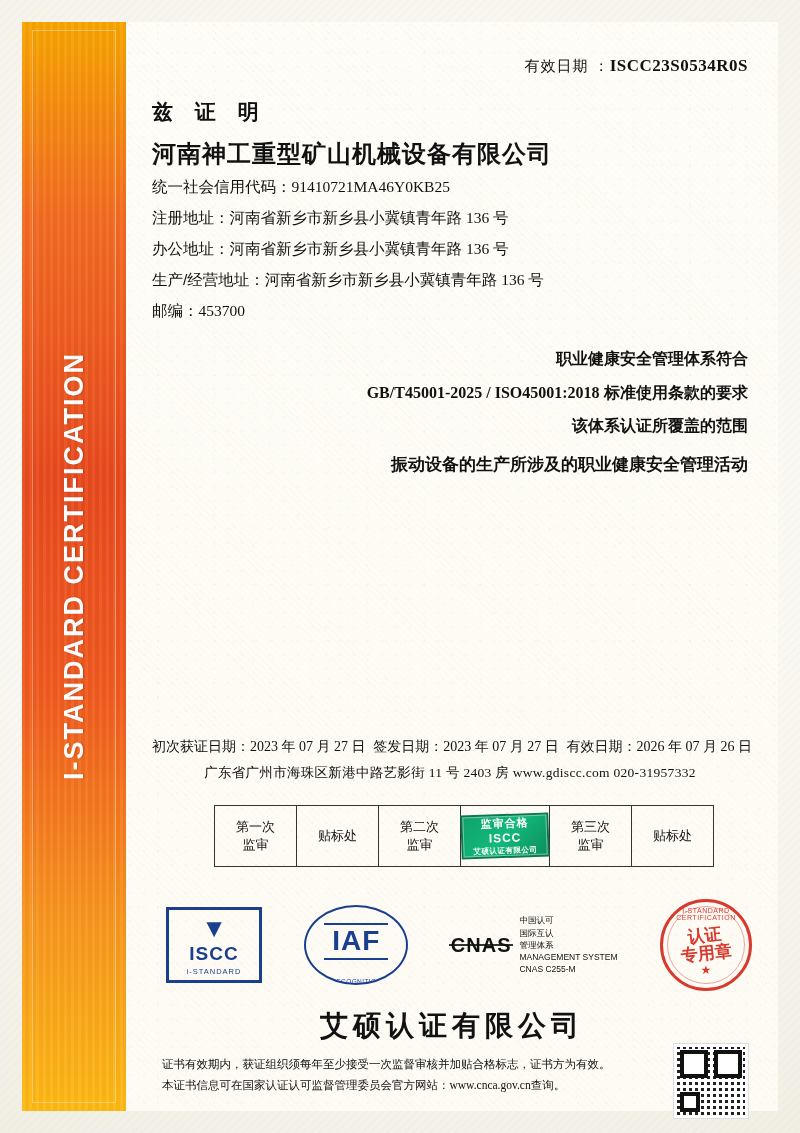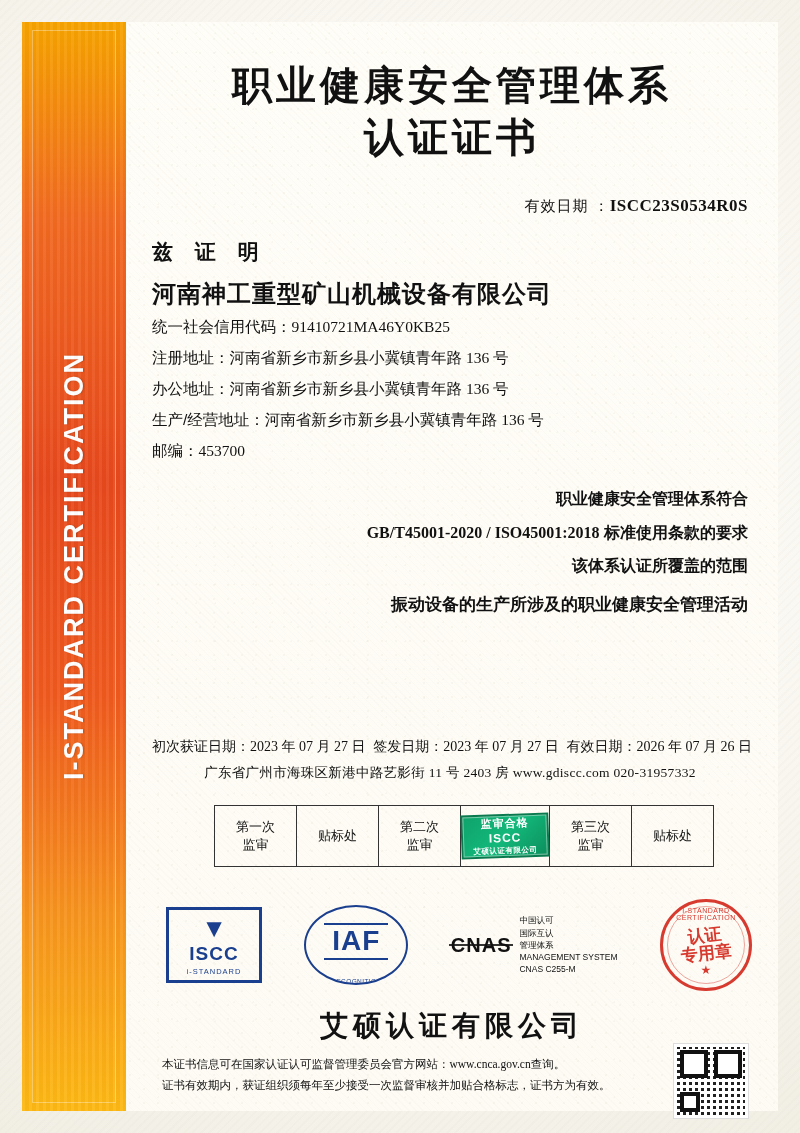--- a/index.html
+++ b/index.html
@@ -385,24 +385,20 @@
   <div class="paper-bg"></div>
 
   <div class="left-band">
     <div class="left-band-inner"></div>
     <div class="vertical-title">I-STANDARD CERTIFICATION</div>
   </div>
 
   <div class="content">
     <div class="guilloche"></div>
 
-    <div class="title-block">
-      <div class="title-line1">职业健康安全管理体系</div>
-      <div class="title-line2">认证证书</div>
-    </div>
 
     <div class="cert-no-row">
       <span class="cert-no-label">有效日期 ：</span><span class="cert-no-value">ISCC23S0534R0S</span>
     </div>
 
     <div class="body-block">
       <div class="hereby">兹 证 明</div>
       <div class="company">河南神工重型矿山机械设备有限公司</div>
       <div class="info-line">
         <span class="info-label">统一社会信用代码：</span><span class="info-value">91410721MA46Y0KB25</span>
@@ -417,21 +413,21 @@
         <span class="info-label">生产/经营地址：</span><span class="info-value">河南省新乡市新乡县小冀镇青年路 136 号</span>
       </div>
       <div class="info-line">
         <span class="info-label">邮编：</span><span class="info-value">453700</span>
       </div>
     </div>
 
     <div class="scope-block">
       <div class="scope-line">职业健康安全管理体系符合</div>
       <div class="scope-line">
-        <span class="std-code">GB/T45001-2020 / ISO45001:2018</span>
+        <span class="std-code">GB/T45001-2025 / ISO45001:2018</span>
         <span>标准使用条款的要求</span>
       </div>
       <div class="scope-line">该体系认证所覆盖的范围</div>
       <div class="scope-text">振动设备的生产所涉及的职业健康安全管理活动</div>
     </div>
 
     <div class="dates-row">
       <div class="date-item">
         <span class="lab">初次获证日期：</span><span class="val">2023 年 07 月 27 日</span>
       </div>
@@ -482,21 +478,21 @@
         <div class="ring-text"></div>
         <div class="arc">I-STANDARD CERTIFICATION</div>
         <div class="cn">认证<br>专用章</div>
         <div class="star">★</div>
       </div>
     </div>
 
     <div class="company-footer">艾硕认证有限公司</div>
 
     <div class="footnotes">
+      <div>证书有效期内，获证组织须每年至少接受一次监督审核并加贴合格标志，证书方为有效。</div>
       <div>本证书信息可在国家认证认可监督管理委员会官方网站：www.cnca.gov.cn查询。</div>
-      <div>证书有效期内，获证组织须每年至少接受一次监督审核并加贴合格标志，证书方为有效。</div>
     </div>
 
     <div class="qr">
       <div class="qr-corner3"></div>
     </div>
   </div>
 </div>
 
 </body></html>

